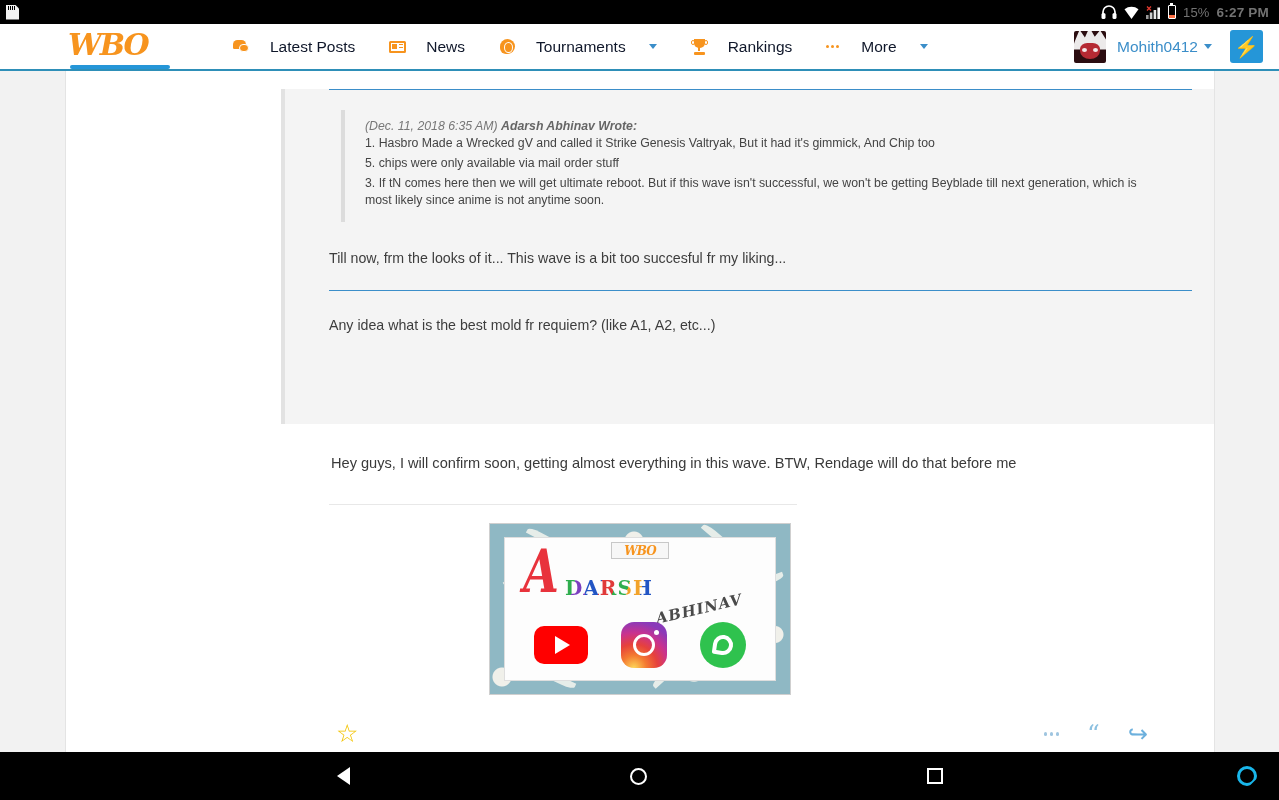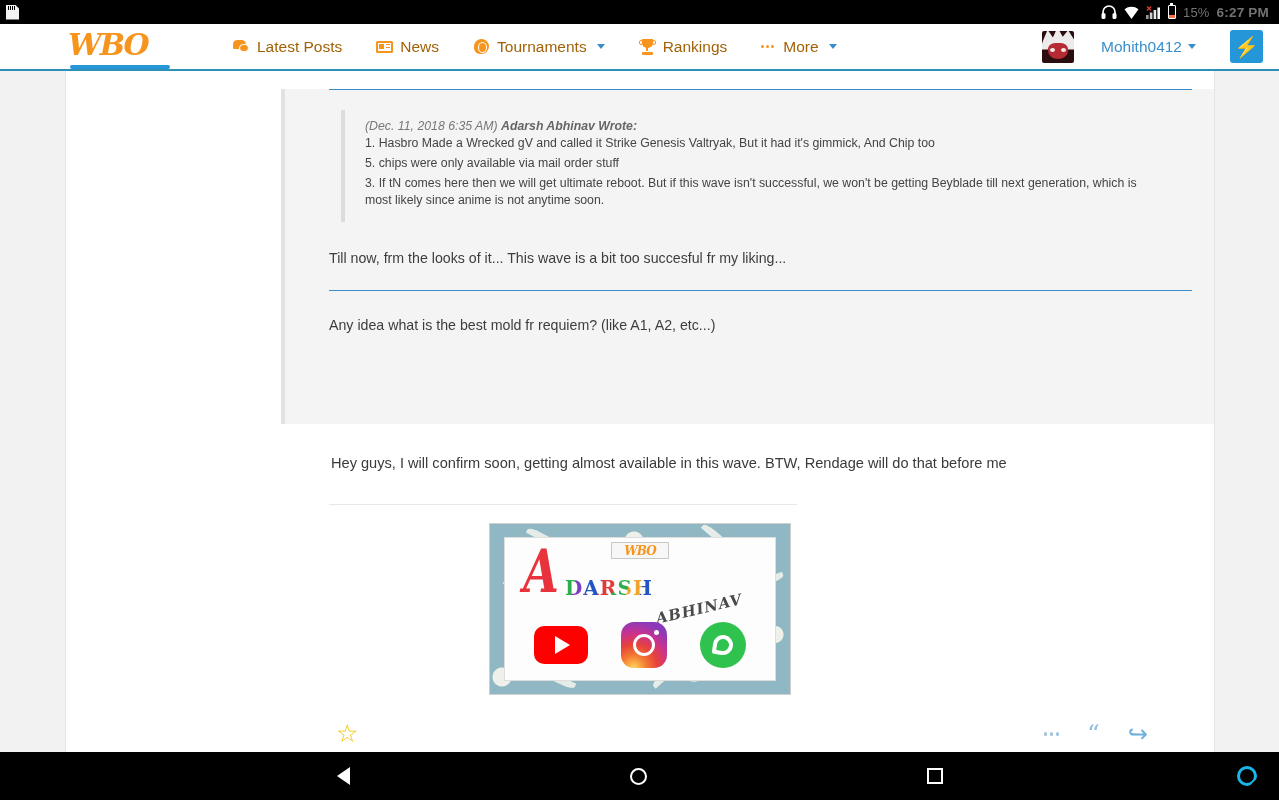--- a/index.html
+++ b/index.html
@@ -42,23 +42,23 @@
   .site-header {
     position: absolute; top: 24px; left: 0;
     width: 1279px; height: 47px;
     background: #ffffff;
     border-bottom: 2px solid #2e8fb8;
     display: flex; align-items: center;
   }
   .logo-wrap { margin-left: 68px; width: 118px; height: 40px; position: relative; }
   .nav-links { display: flex; align-items: center; margin-left: 30px; gap: 0; }
   .nav-item {
-    display: flex; align-items: center; gap: 7px;
+    display: flex; align-items: center; gap: 20px;
     padding: 0 17px;
-    color: #a16207; font-size: 15.5px; cursor: pointer;
+    color: #0f172a; font-size: 15.5px; cursor: pointer;
     white-space: nowrap;
   }
   .nav-item .caret {
     width: 0; height: 0; border-left: 4.5px solid transparent;
     border-right: 4.5px solid transparent; border-top: 5px solid #3b8ec9;
     margin-left: 3px;
   }
   .ico { width: 17px; height: 16px; flex: none; position: relative; }
 
   
@@ -80,21 +80,21 @@
   .ico-trophy .cup { position:absolute; left:3px; top:0px; width:11px; height:9px; background:#f7941e; border-radius:0 0 5px 5px; }
   .ico-trophy .h1, .ico-trophy .h2 { position:absolute; top:1px; width:4px; height:5px; border:1.6px solid #f7941e; border-radius:3px; }
   .ico-trophy .h1 { left:0px; } .ico-trophy .h2 { right:0px; }
   .ico-trophy .stem { position:absolute; left:7.5px; top:8px; width:2px; height:4px; background:#f7941e; }
   .ico-trophy .base { position:absolute; left:3px; bottom:0px; width:11px; height:2.4px; background:#f7941e; border-radius:1px; }
 
   
   .ico-dots { display:flex; align-items:center; gap:2px; height:16px; width:15px; }
   .ico-dots i { width:3px; height:3px; background:#f7941e; border-radius:50%; display:block; }
 
-  .header-right { margin-left: auto; display: flex; align-items: center; padding-right: 16px; gap: 16px; }
+  .header-right { margin-left: auto; display: flex; align-items: center; padding-right: 16px; gap: 0; }
   .avatar {
     width: 32px; height: 32px; border-radius: 2px; overflow: hidden;
     background: #2b0d10; position: relative; flex: none;
   }
   .avatar .hair { position:absolute; left:-2px; top:-3px; width:38px; height:22px; background:#eceaea;
      clip-path: polygon(8% 60%,20% 10%,34% 45%,46% 0%,60% 42%,74% 12%,92% 62%,100% 100%,0 100%); }
   .avatar .face { position:absolute; left:6px; top:12px; width:20px; height:16px; background:#b52a33; border-radius:40% 40% 55% 55%; }
   .avatar .eye { position:absolute; top:17px; width:5px; height:4px; background:#f4eaea; border-radius:50%; }
   .avatar .eye.l { left:8px; } .avatar .eye.r { left:19px; }
   .username { color: #3b8ec9; font-size: 15.5px; margin-left: 11px; display:flex; align-items:center; cursor:pointer; }
@@ -354,21 +354,21 @@
       </div>
 
       <div class="reply-text" style="padding-top:26px;">Till now, frm the looks of it... This wave is a bit too succesful fr my liking...</div>
 
       <hr class="hr-blue" style="margin-top:22px;">
 
       <div class="reply-text" style="padding-top:24px;padding-bottom:20px;">Any idea what is the best mold fr requiem? (like A1, A2, etc...)</div>
     </div>
 
     <div class="owner-text">
-      <div>Hey guys, I will confirm soon, getting almost available in this wave. BTW, Rendage will do that before me</div>
+      <div>Hey guys, I will confirm soon, getting almost everything in this wave. BTW, Rendage will do that before me</div>
     </div>
 
     <hr class="sig-sep">
 
     <div class="sig-wrap">
       <div class="sig-img">
         <div class="sig-pattern">
           <span class="leaf" style="left:36px;top:8px;transform:rotate(28deg);"></span>
           <span class="leaf" style="left:120px;top:20px;transform:rotate(-35deg);"></span>
           <span class="leaf" style="left:210px;top:6px;transform:rotate(40deg);"></span>

